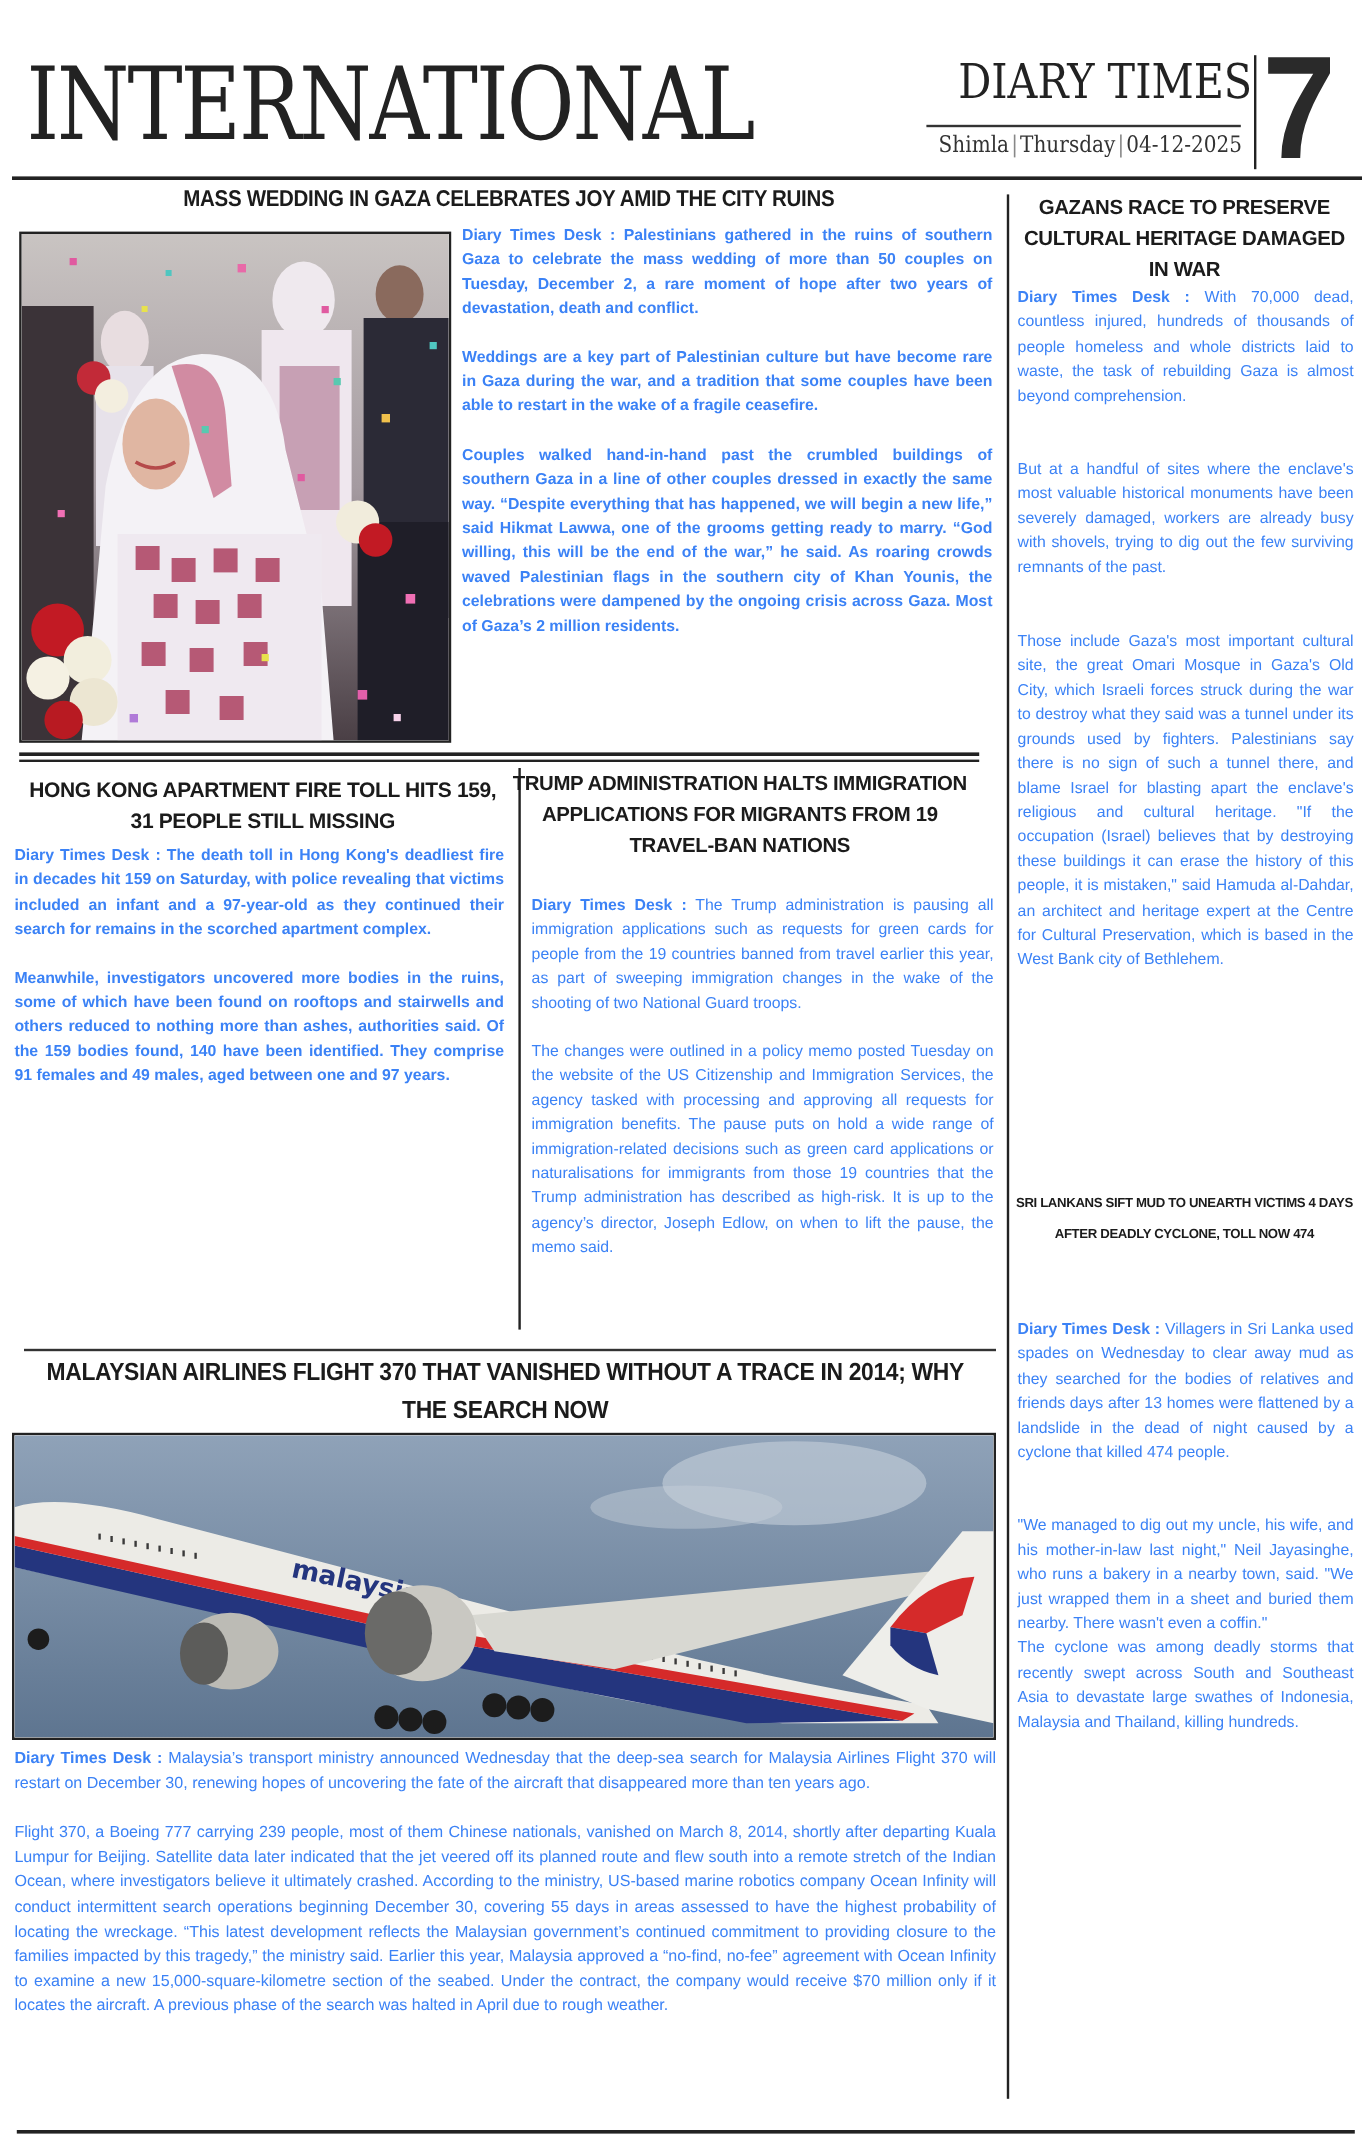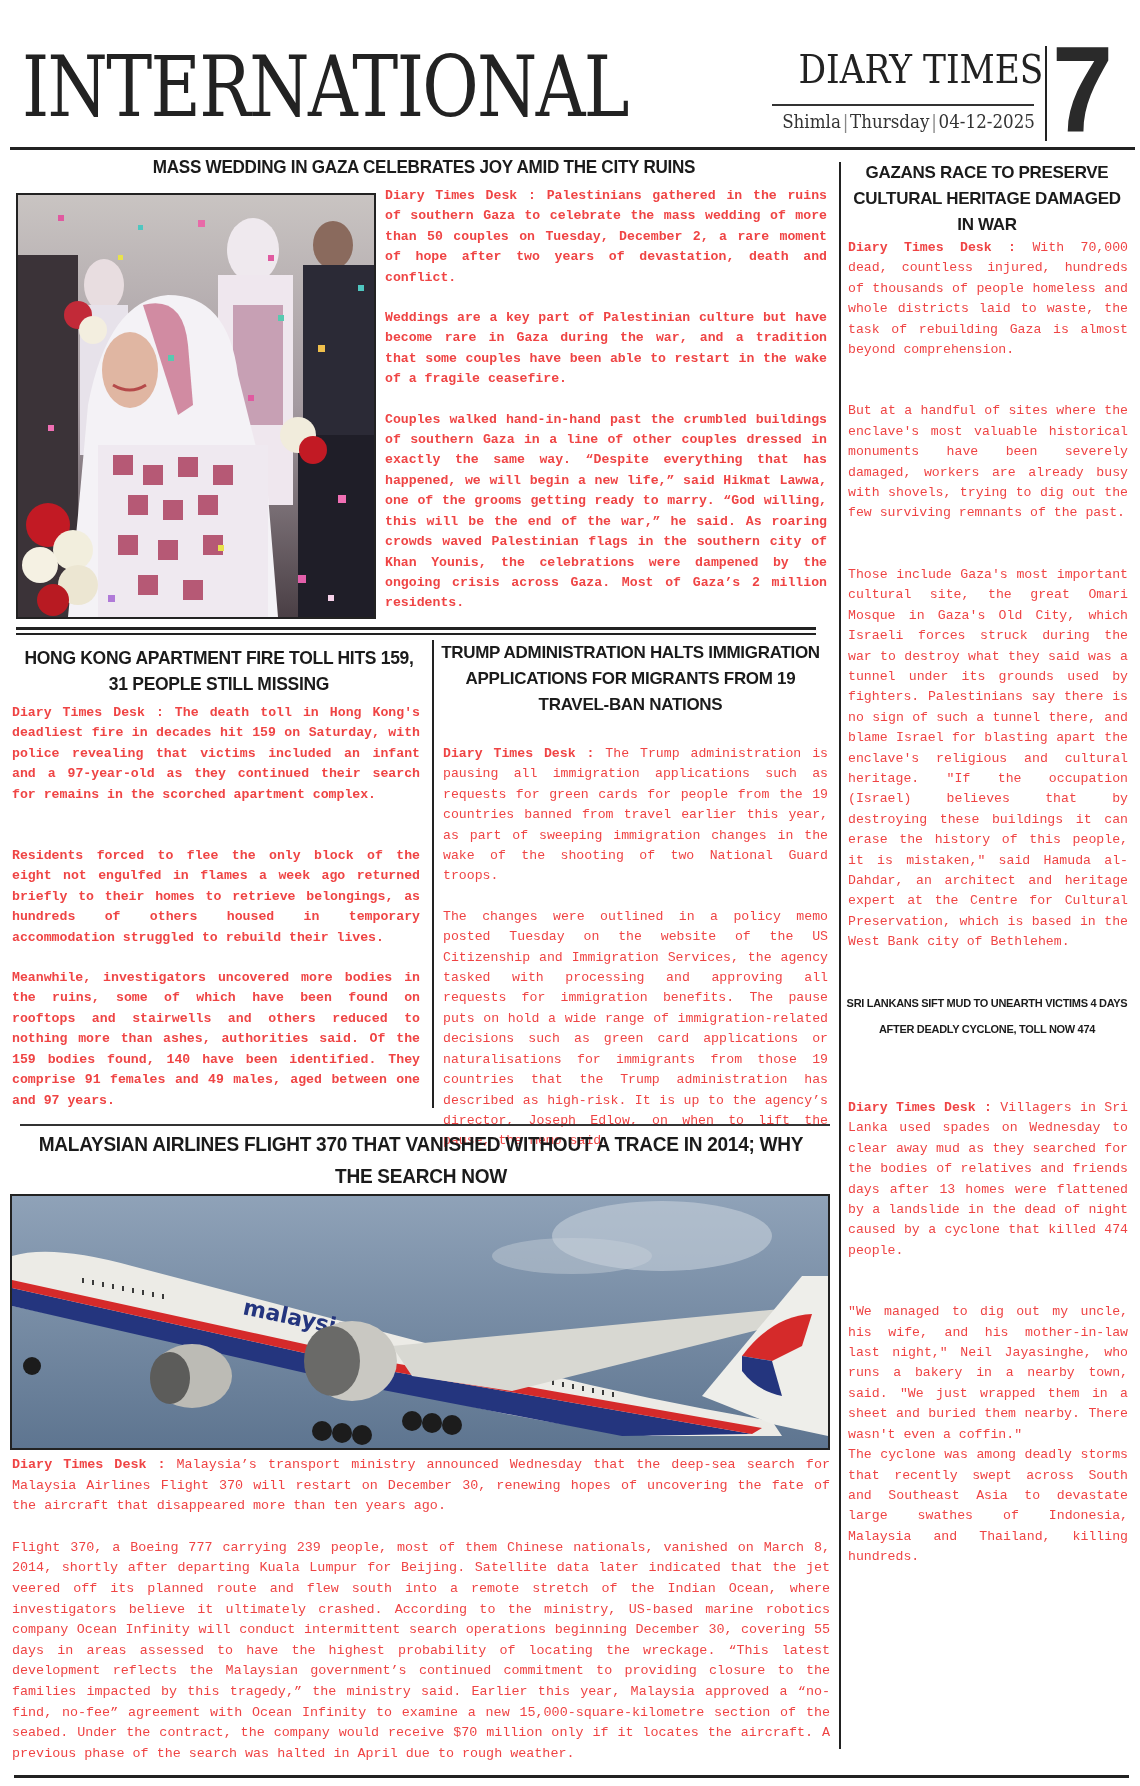--- a/index.html
+++ b/index.html
@@ -33,22 +33,22 @@
     transform: scaleX(0.9); transform-origin: left center;
   }
   .top-rule { left: 10px; top: 147px; width: 1125px; height: 3px; background: #222; }
 
   
   .headline {
     font-family: "Liberation Sans", sans-serif; font-weight: 700; color: #1b1b1b;
     text-align: center; letter-spacing: -0.3px;
   }
   .body-text {
-    font-family: Liberation Mono, monospace; font-size: 13.2px; line-height: 20.4px;
-    text-align: justify; color: #ef4444;
+    font-family: Liberation Sans, sans-serif; font-size: 13.2px; line-height: 20.4px;
+    text-align: justify; color: #3b82f6;
   }
   .body-text p + p { margin-top: 20px; }
   .bold { font-weight: 700; }
   .lead { font-weight: 700; }
 
   
   .wedding-headline { left: 20px; top: 154px; width: 808px; font-size: 19px; line-height: 26px;
     transform: scaleX(0.9); transform-origin: center; white-space: nowrap; }
   .wedding-photo { left: 16px; top: 193px; width: 360px; height: 426px; border: 2px solid #222; overflow: hidden; }
   .wedding-body { left: 385px; top: 186px; width: 442px; font-weight: 700; font-size: 13.2px; line-height: 20.4px; }
@@ -59,21 +59,21 @@
 
   
   .hk-headline { left: 14px; top: 645px; width: 410px; font-size: 17.5px; line-height: 26px; }
   .hk-body { left: 12px; top: 703px; width: 408px; font-weight: 700; }
   .hk-body p + p { margin-top: 41px; }
   .hk-body p.p3 { margin-top: 20px; }
 
   .col-divider { left: 432px; top: 640px; width: 2px; height: 468px; background: #222; }
 
   
-  .trump-headline { left: 438px; top: 640px; width: 385px; font-size: 17px; line-height: 26px; }
+  .trump-headline { left: 424px; top: 640px; width: 385px; font-size: 17px; line-height: 26px; }
   .trump-body { left: 443px; top: 744px; width: 385px; }
 
   
   .right-border { left: 839px; top: 162px; width: 2px; height: 1587px; background: #222; }
   .gazans-headline { left: 846px; top: 160px; width: 282px; font-size: 17px; line-height: 26px; }
   .gazans-body { left: 848px; top: 238px; width: 280px; }
   .gazans-body p.gap-big { margin-top: 41px; }
 
   .srilanka-headline { left: 846px; top: 990px; width: 282px; font-size: 11px; line-height: 26px; }
   .srilanka-body { left: 848px; top: 1098px; width: 280px; }
@@ -182,21 +182,20 @@
   <p>Weddings are a key part of Palestinian culture but have become rare in Gaza during the war, and a tradition that some couples have been able to restart in the wake of a fragile ceasefire.</p>
   <p>Couples walked hand-in-hand past the crumbled buildings of southern Gaza in a line of other couples dressed in exactly the same way. “Despite everything that has happened, we will begin a new life,” said Hikmat Lawwa, one of the grooms getting ready to marry. “God willing, this will be the end of the war,” he said. As roaring crowds waved Palestinian flags in the southern city of Khan Younis, the celebrations were dampened by the ongoing crisis across Gaza. Most of Gaza’s 2 million residents.</p>
 </div>
 
 <div class="abs double-rule-1"></div>
 <div class="abs double-rule-2"></div>
 
 <div class="abs headline hk-headline">HONG KONG APARTMENT FIRE TOLL HITS 159, 31 PEOPLE STILL MISSING</div>
 <div class="abs body-text hk-body">
   <p><span>Diary Times Desk :</span><span> The death toll in Hong Kong's deadliest fire in decades hit 159 on Saturday, with police revealing that victims included an infant and a 97-year-old as they continued their search for remains in the scorched apartment complex.</span></p>
-  <p>Residents forced to flee the only block of the eight not engulfed in flames a week ago returned briefly to their homes to retrieve belongings, as hundreds of others housed in temporary accommodation struggled to rebuild their lives.</p>
   <p class="p3">Meanwhile, investigators uncovered more bodies in the ruins, some of which have been found on rooftops and stairwells and others reduced to nothing more than ashes, authorities said. Of the 159 bodies found, 140 have been identified. They comprise 91 females and 49 males, aged between one and 97 years.</p>
 </div>
 
 <div class="abs col-divider"></div>
 
 <div class="abs headline trump-headline">TRUMP ADMINISTRATION HALTS IMMIGRATION APPLICATIONS FOR MIGRANTS FROM 19 TRAVEL-BAN NATIONS</div>
 <div class="abs body-text trump-body">
   <p><span class="bold">Diary Times Desk :</span><span> The Trump administration is pausing all immigration applications such as requests for green cards for people from the 19 countries banned from travel earlier this year, as part of sweeping immigration changes in the wake of the shooting of two National Guard troops.</span></p>
   <p>The changes were outlined in a policy memo posted Tuesday on the website of the US Citizenship and Immigration Services, the agency tasked with processing and approving all requests for immigration benefits. The pause puts on hold a wide range of immigration-related decisions such as green card applications or naturalisations for immigrants from those 19 countries that the Trump administration has described as high-risk. It is up to the agency’s director, Joseph Edlow, on when to lift the pause, the memo said.</p>
 </div>

